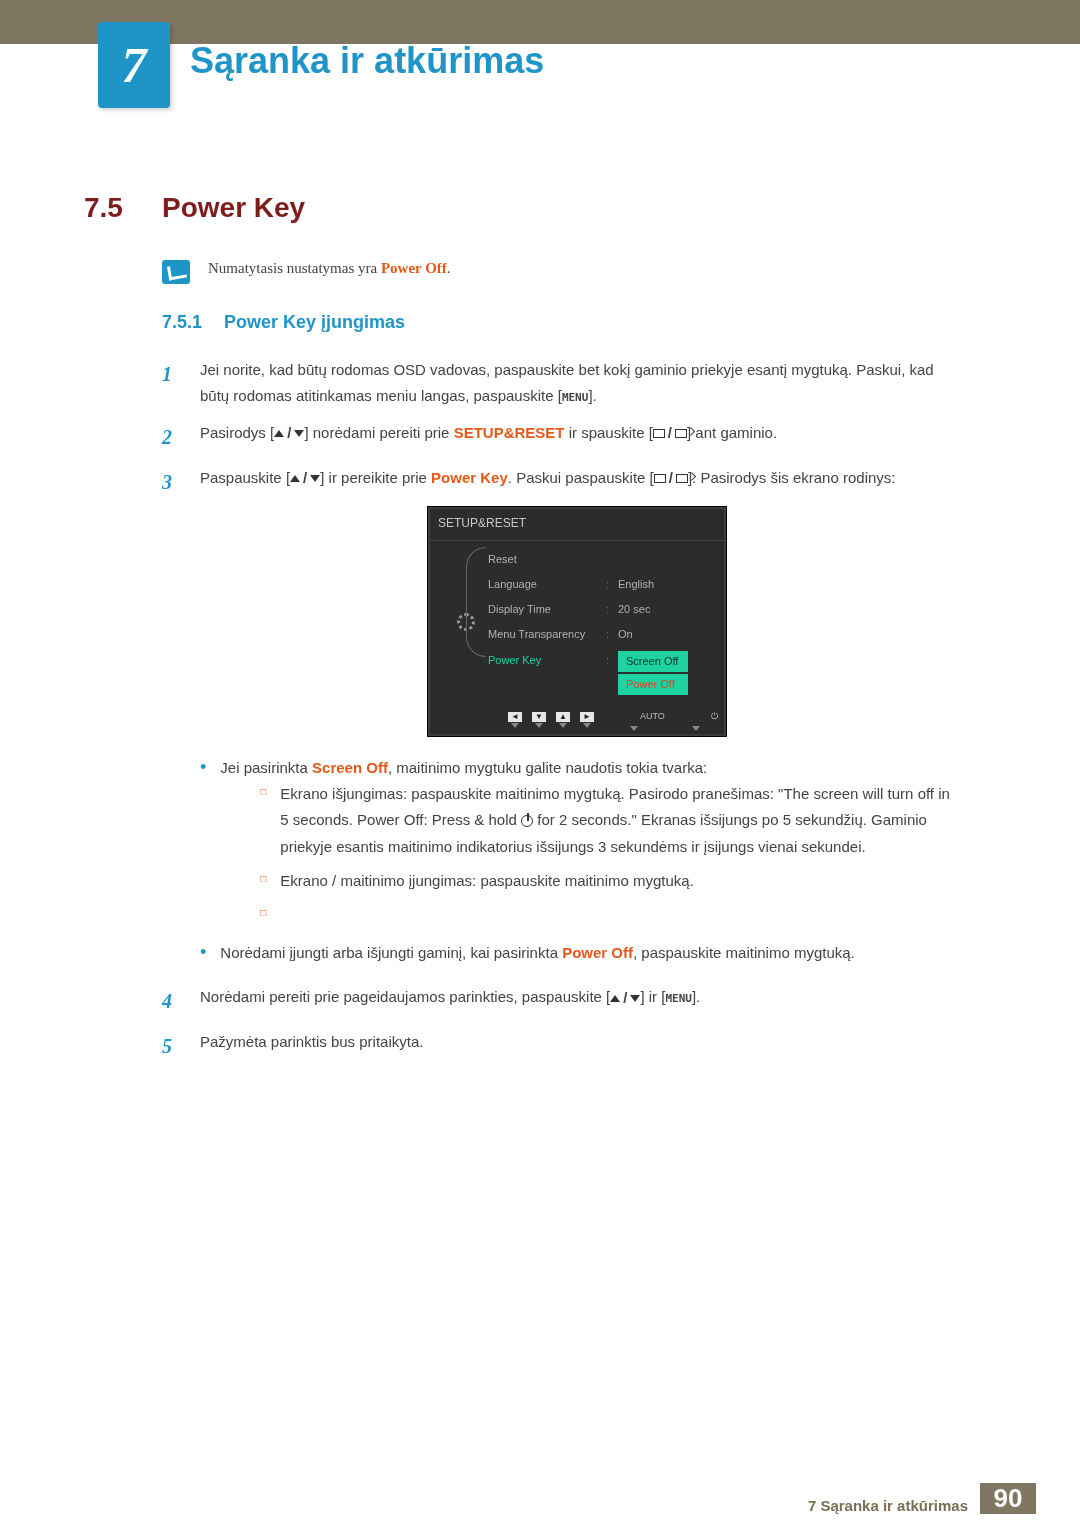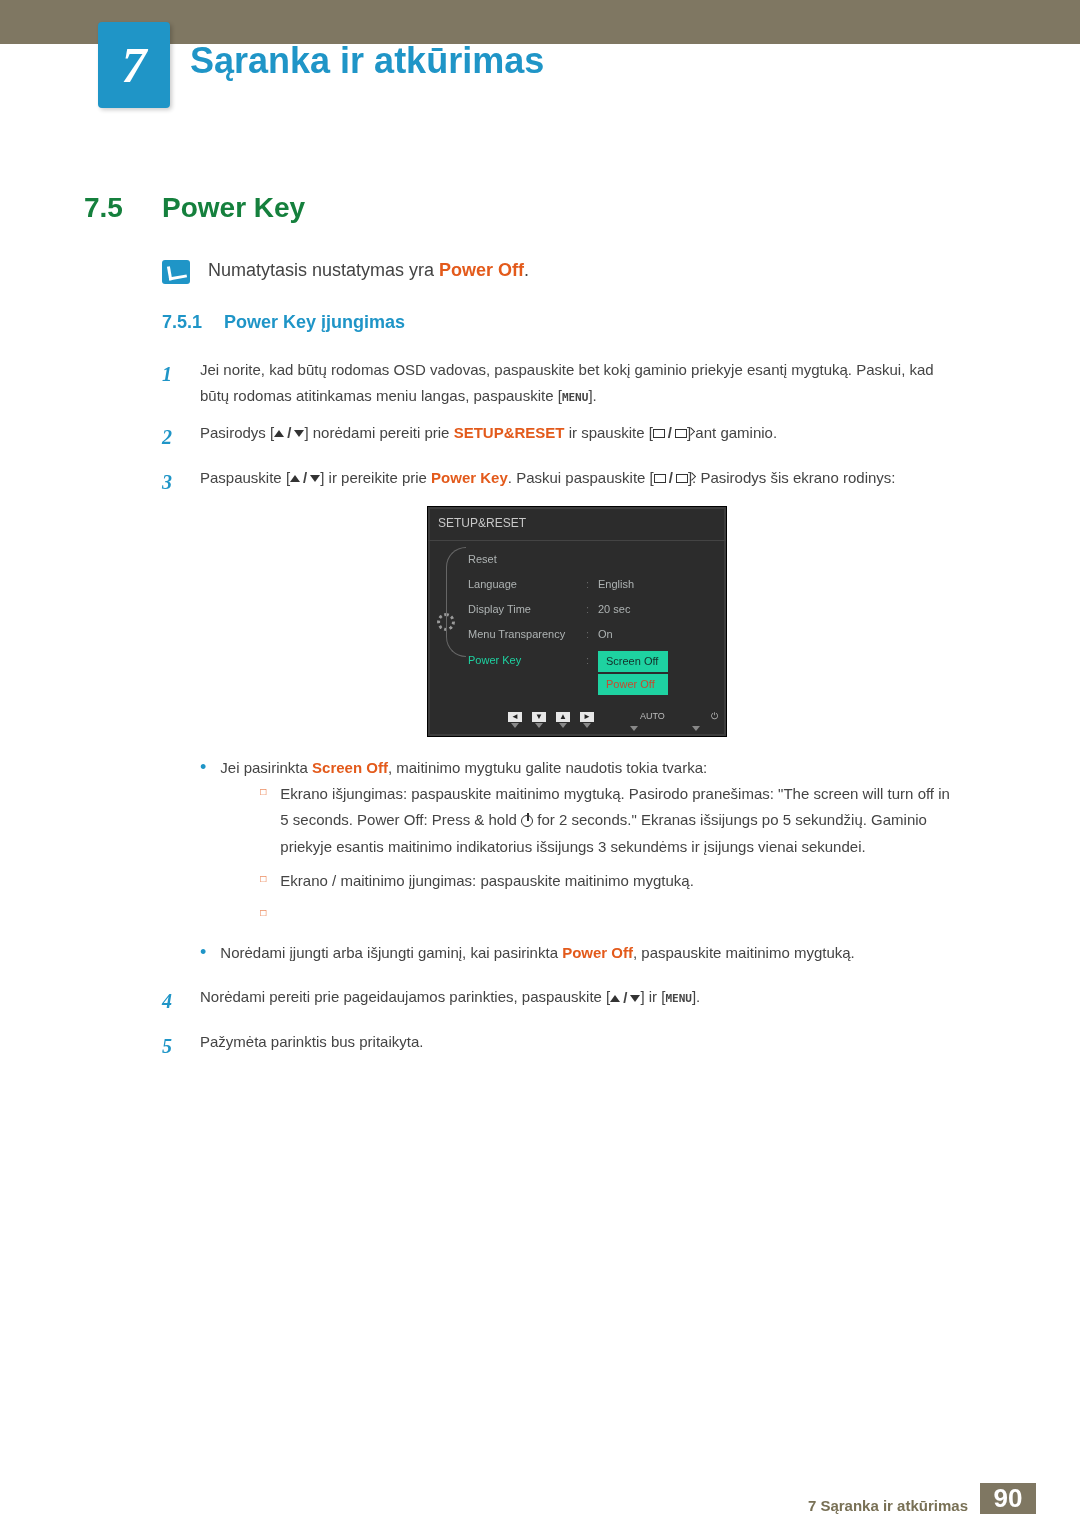--- a/index.html
+++ b/index.html
@@ -43,21 +43,21 @@
     color: #1f95c7;
     font-weight: bold;
   }
   .section {
     position: absolute;
     top: 192px;
     left: 84px;
     width: 870px;
   }
   .section-heading {
-    color: #15803d;
+    color: #7f1d1d;
     font-size: 28px;
     font-weight: bold;
     margin-bottom: 36px;
   }
   .section-num {
     display: inline-block;
     width: 78px;
   }
   .body-text {
     margin-left: 78px;
@@ -83,21 +83,21 @@
   }
   .note-icon::after {
     content: "";
     position: absolute;
     left: 6px; top: 5px;
     width: 15px; height: 11px;
     border-bottom: 3px solid #fff;
     border-left: 3px solid #fff;
     transform: rotate(-10deg);
   }
-  .note-text { font-size: 18px; color: #444; }
+  .note-text { font-size: 15px; color: #444; font-family: Liberation Serif, serif; }
   .highlight { color: #e35a1b; font-weight: bold; }
   .kbd { font-family: monospace; font-size: 11px; font-weight: bold; }
   .subsection-heading {
     margin-left: 78px;
     color: #1f95c7;
     font-size: 18px;
     font-weight: bold;
     margin-bottom: 24px;
   }
   .sub-num { display: inline-block; margin-right: 22px; }
@@ -132,20 +132,21 @@
   }
   .osd-title {
     padding: 6px 10px;
     font-size: 12px;
     color: #c8c8c8;
     border-bottom: 1px solid #444;
   }
   .osd-body {
     display: flex;
     align-items: stretch;
+    margin-left: 20px;
   }
   .osd-left {
     width: 36px;
     display: flex;
     flex-direction: column;
     align-items: center;
     justify-content: center;
     position: relative;
   }
   .osd-gear {

